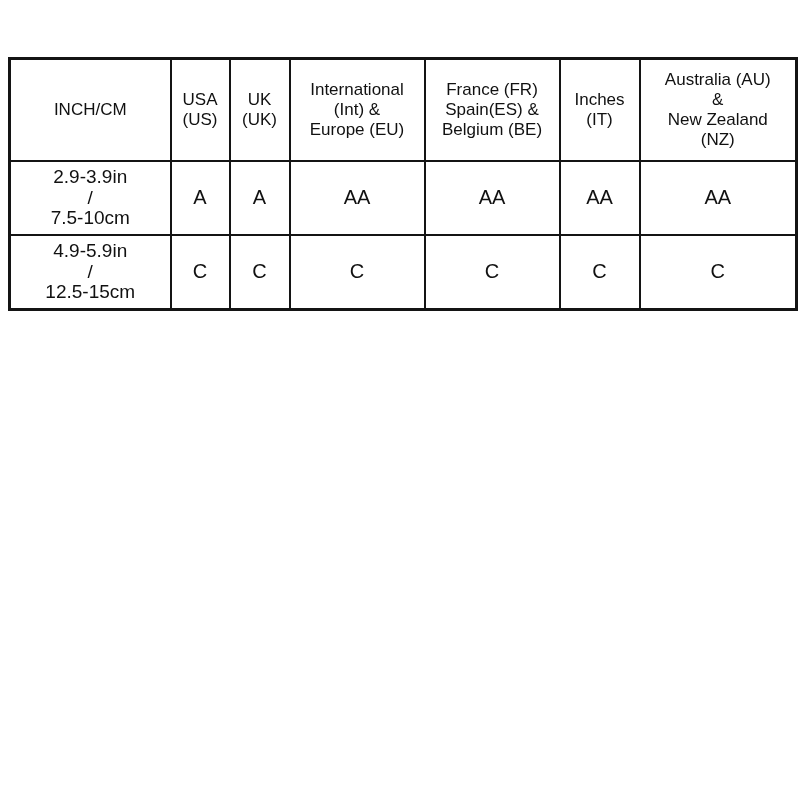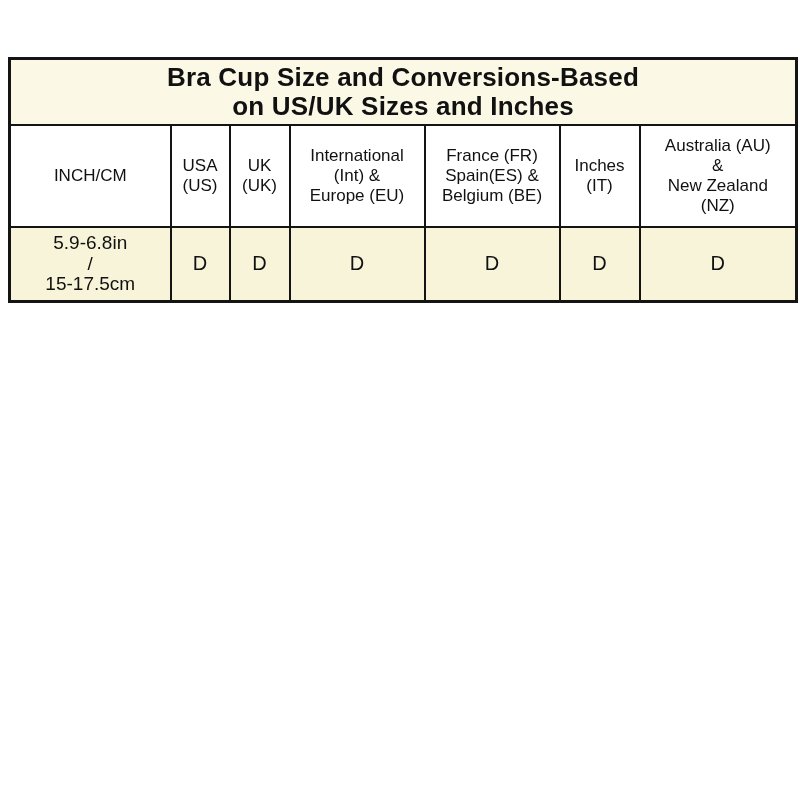--- a/index.html
+++ b/index.html
@@ -45,24 +45,20 @@
     <col style="width:161px">
       <col style="width:59px">
       <col style="width:60px">
     <col style="width:135px">
       <col style="width:135px">
       <col style="width:80px">
     <col style="width:157px">
   </colgroup>
 
   <tbody>
-      <tr class="title-row">
-    <td colspan="7">Bra Cup Size and Conversions-Based
-on US/UK Sizes and Inches</td>
-  </tr>
 
 
   <tr class="colhdr-row">
     <td>INCH/CM</td>
     <td>USA
 (US)</td>
     <td>UK
 (UK)</td>
     <td>International
 (Int) &amp;
@@ -71,30 +67,41 @@
 Spain(ES) &amp;
 Belgium (BE)</td>
     <td>Inches
 (IT)</td>
     <td>Australia (AU)
 &amp;
 New Zealand
 (NZ)</td>
   </tr>
 
+  <tr class="data-row">
+    <td class="range">2.9-3.9in
+/
+7.5-10cm</td>
+    <td>A</td>
+    <td>A</td>
+    <td>AA</td>
+    <td>AA</td>
+    <td>AA</td>
+    <td>AA</td>
+  </tr>
 
 
+  <tr class="data-row">
+    <td class="range">4.9-5.9in
+/
+12.5-15cm</td>
+    <td>C</td>
+    <td>C</td>
+    <td>C</td>
+    <td>C</td>
+    <td>C</td>
+    <td>C</td>
+  </tr>
 
-  <tr class="data-row alt">
-    <td class="range">5.9-6.8in
-/
-15-17.5cm</td>
-    <td>D</td>
-    <td>D</td>
-    <td>D</td>
-    <td>D</td>
-    <td>D</td>
-    <td>D</td>
-  </tr>
 
 
 </tbody>
   </table>
 
 </body></html>

